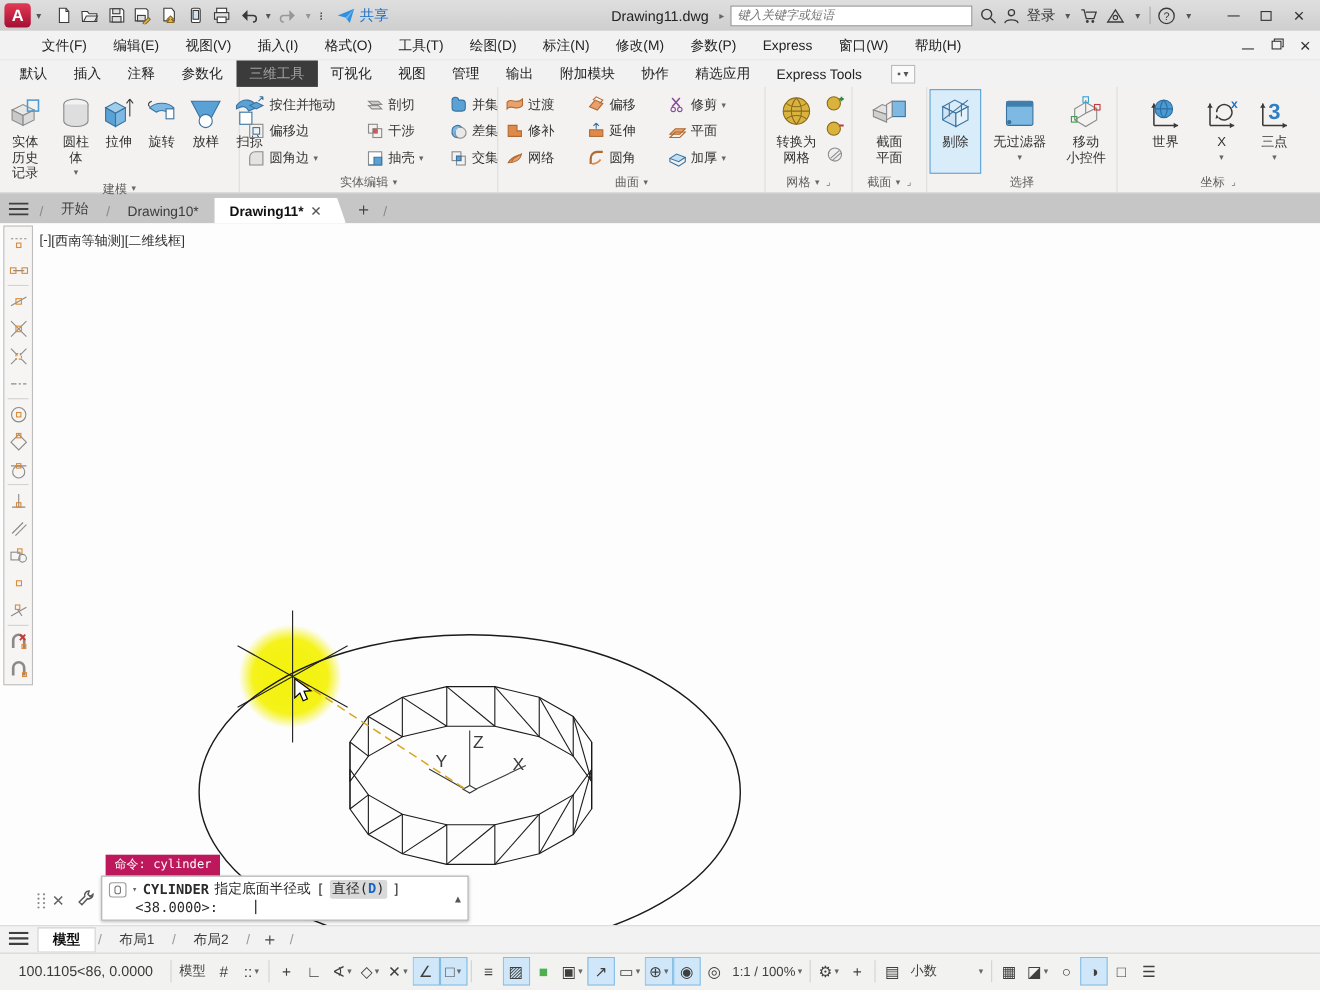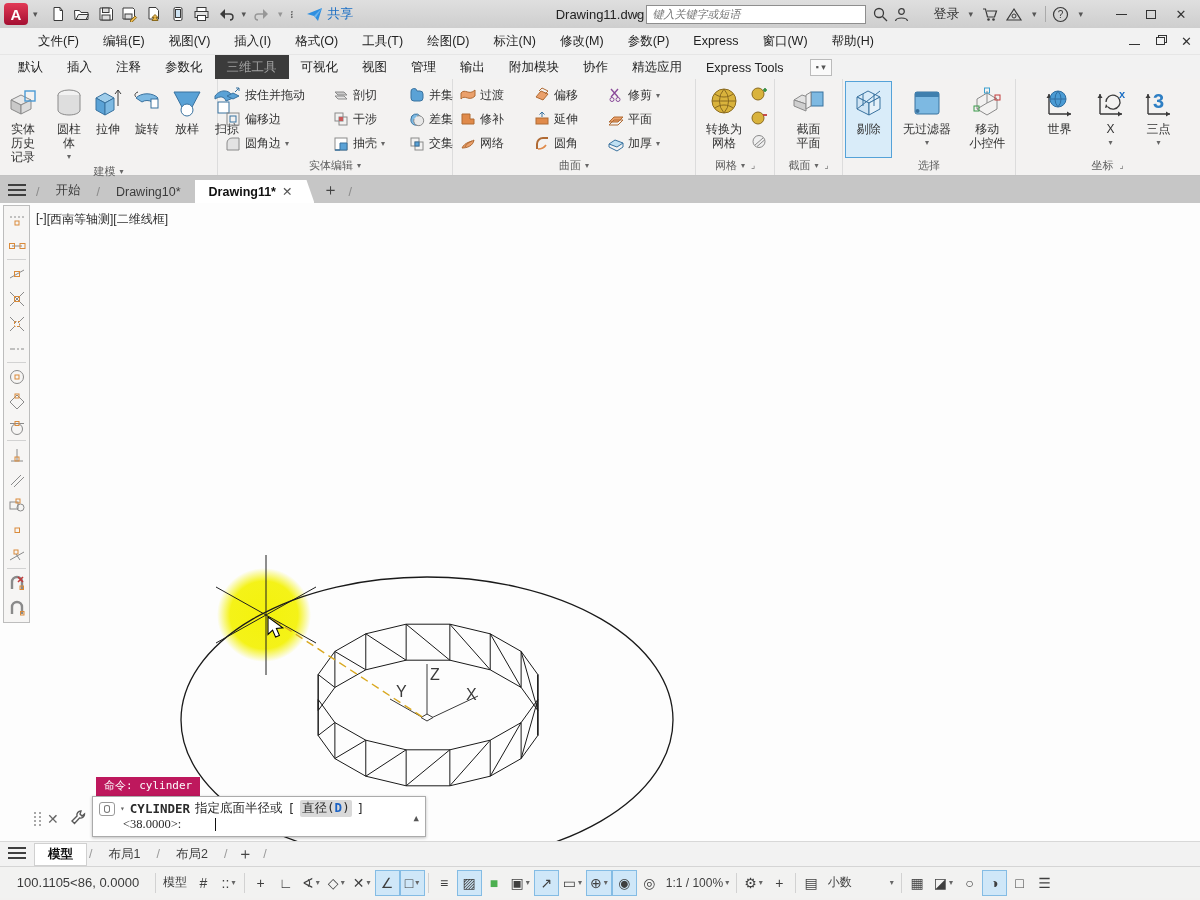--- a/index.html
+++ b/index.html
@@ -70,21 +70,21 @@
   .cmd-tools { position:absolute; left:34px; bottom:12px; display:flex; align-items:center; gap:11px; color:#5a5a5a; }
   .cmd-grip { display:inline-flex; flex-direction:column; gap:2px; }
   .cmd-grip i { width:2px; height:2px; background:#8a8a8a; border-radius:50%; box-shadow:5px 0 0 #8a8a8a; display:block; }
   .cmd-hist { position:absolute; left:96px; bottom:44px; background:#be185d; color:#fdfdfd; font-family:"DejaVu Sans Mono",monospace; font-size:11px; padding:1px 8px 4px; }
   .cmd-box { position:absolute; left:92px; bottom:4px; width:334px; height:41px; background:#fff; border:1px solid #ababab; box-shadow:0 1px 3px rgba(0,0,0,.25); font-family:"DejaVu Sans Mono",monospace; font-size:12.5px; color:#2b2b2b; padding:3px 6px 2px 6px; }
   .cmd-l1 { display:flex; align-items:center; gap:5px; }
   .cyl-badge { width:16px; height:14px; border:1px solid #9a9a9a; border-radius:3px; display:inline-flex; align-items:center; justify-content:center; }
   .cyl-badge i { width:6px; height:8px; border:1px solid #777; border-radius:50%/30%; display:block; }
   .opt-chip { background:#d9d9d9; border-radius:2px; padding:0 2px; }
   .opt-chip b { color:#1a62c5; }
-  .cmd-l2 { padding-left:24px; display:flex; align-items:center;font-family:Liberation Serif, serif; }
+  .cmd-l2 { padding-left:24px; display:flex; align-items:center; }
   .caret-bar { width:1px; height:13px; background:#111; margin-left:34px; }
   .cmd-expand { position:absolute; right:6px; top:16px; font-size:9px; color:#555; }
 
   
   .layouttabs { height:25px; background:#f2f2f2; display:flex; align-items:center; font-size:12.5px; color:#3f3f3f; border-top:1px solid #d8d8d8; }
   .lt-menu { width:34px; text-align:center; color:#444; }
   .ltab { padding:3px 14px; }
   .ltab.active { background:#fff; font-weight:bold; color:#111; box-shadow:inset 0 0 0 1px #d0d0d0; }
   .lt-slash { color:#9a9a9a; padding:0 2px; }
 
@@ -184,21 +184,21 @@
             <circle cx="7" cy="7" r="4.5" fill="none" stroke="#3a3a3a" stroke-width="1.3"></circle>
             <path d="M10.5 10.5L15 15" stroke="#3a3a3a" stroke-width="1.3"></path>
           </svg>
         </span>
       <span class="tb-ico">
           <svg width="15" height="15">
             <circle cx="7.5" cy="4.5" r="2.8" fill="none" stroke="#3a3a3a" stroke-width="1.2"></circle>
             <path d="M1.5 14c.5-4 11.5-4 12 0" fill="none" stroke="#3a3a3a" stroke-width="1.2"></path>
           </svg>
         </span>
-      <span style="font-size:13px;margin-left:18px;">登录</span>
+      <span style="font-size:13px;">登录</span>
       <span class="tb-caret">▾</span>
       <span class="tb-ico">
           <svg width="17" height="15">
             <path d="M1 2h2.5l2 8h7l2-6H5" fill="none" stroke="#3a3a3a" stroke-width="1.2"></path>
             <circle cx="6.5" cy="12.5" r="1.3" fill="#3a3a3a"></circle>
             <circle cx="11.5" cy="12.5" r="1.3" fill="#3a3a3a"></circle>
           </svg>
         </span>
       <span class="tb-ico">
           <svg width="18" height="15">

